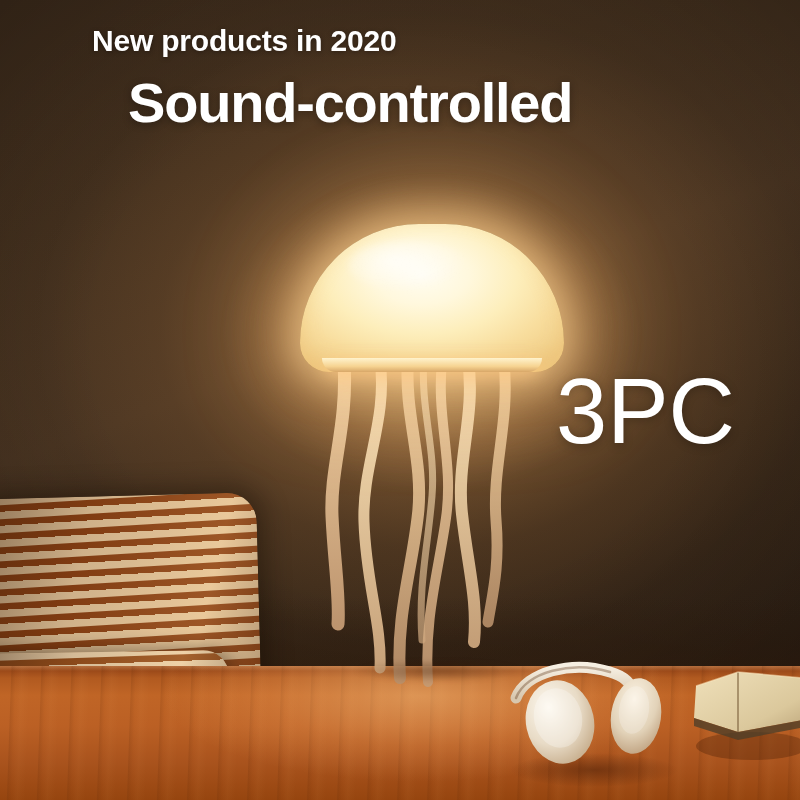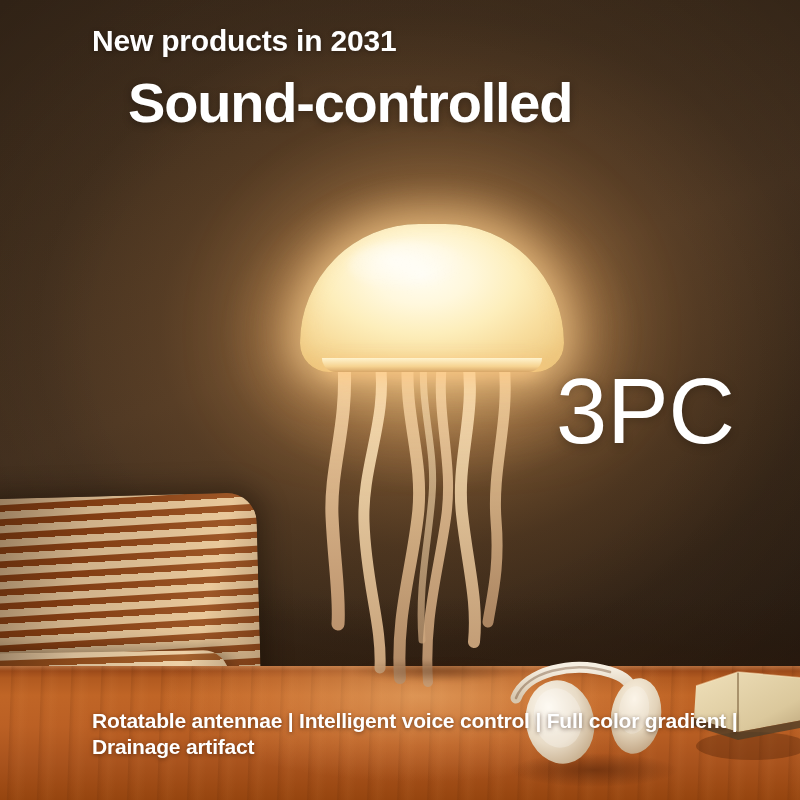--- a/index.html
+++ b/index.html
@@ -405,25 +405,24 @@
         <path d="M2 28 L44 14 L110 20 L108 62 L44 74 L0 60 Z" fill="url(#pg)"></path>
         <path d="M44 14 L44 74" stroke="rgba(120,92,56,0.55)" stroke-width="2" fill="none"></path>
         <path d="M0 60 L44 74 L108 62 L106 70 L44 82 L0 68 Z" fill="#4a3d2a" opacity="0.75"></path>
         <path d="M2 28 L44 14 L110 20" fill="none" stroke="rgba(255,235,195,0.5)" stroke-width="1.5"></path>
       </svg>
     </div>
   </div>
 
   <div class="overlay">
 
-    <div class="eyebrow">New products in 2031</div>
+    <div class="eyebrow">New products in 2020</div>
 
     <div class="headline">
       <span class="ln">Sound-controlled</span>
     </div>
 
     <div class="qty">3PC</div>
 
 
-    <div class="features">Rotatable antennae | Intelligent voice control | Full color gradient | Drainage artifact</div>
   </div>
 
 </div>
 
 </body></html>

